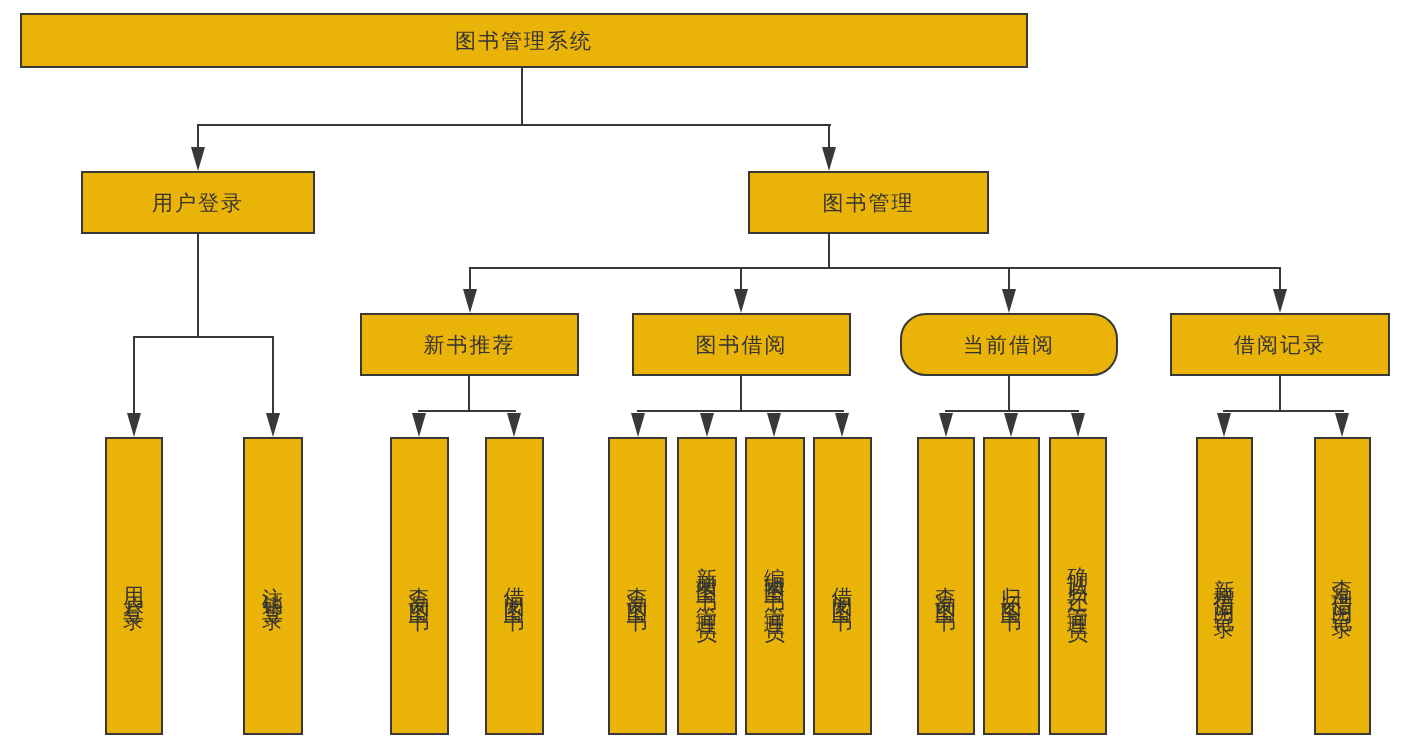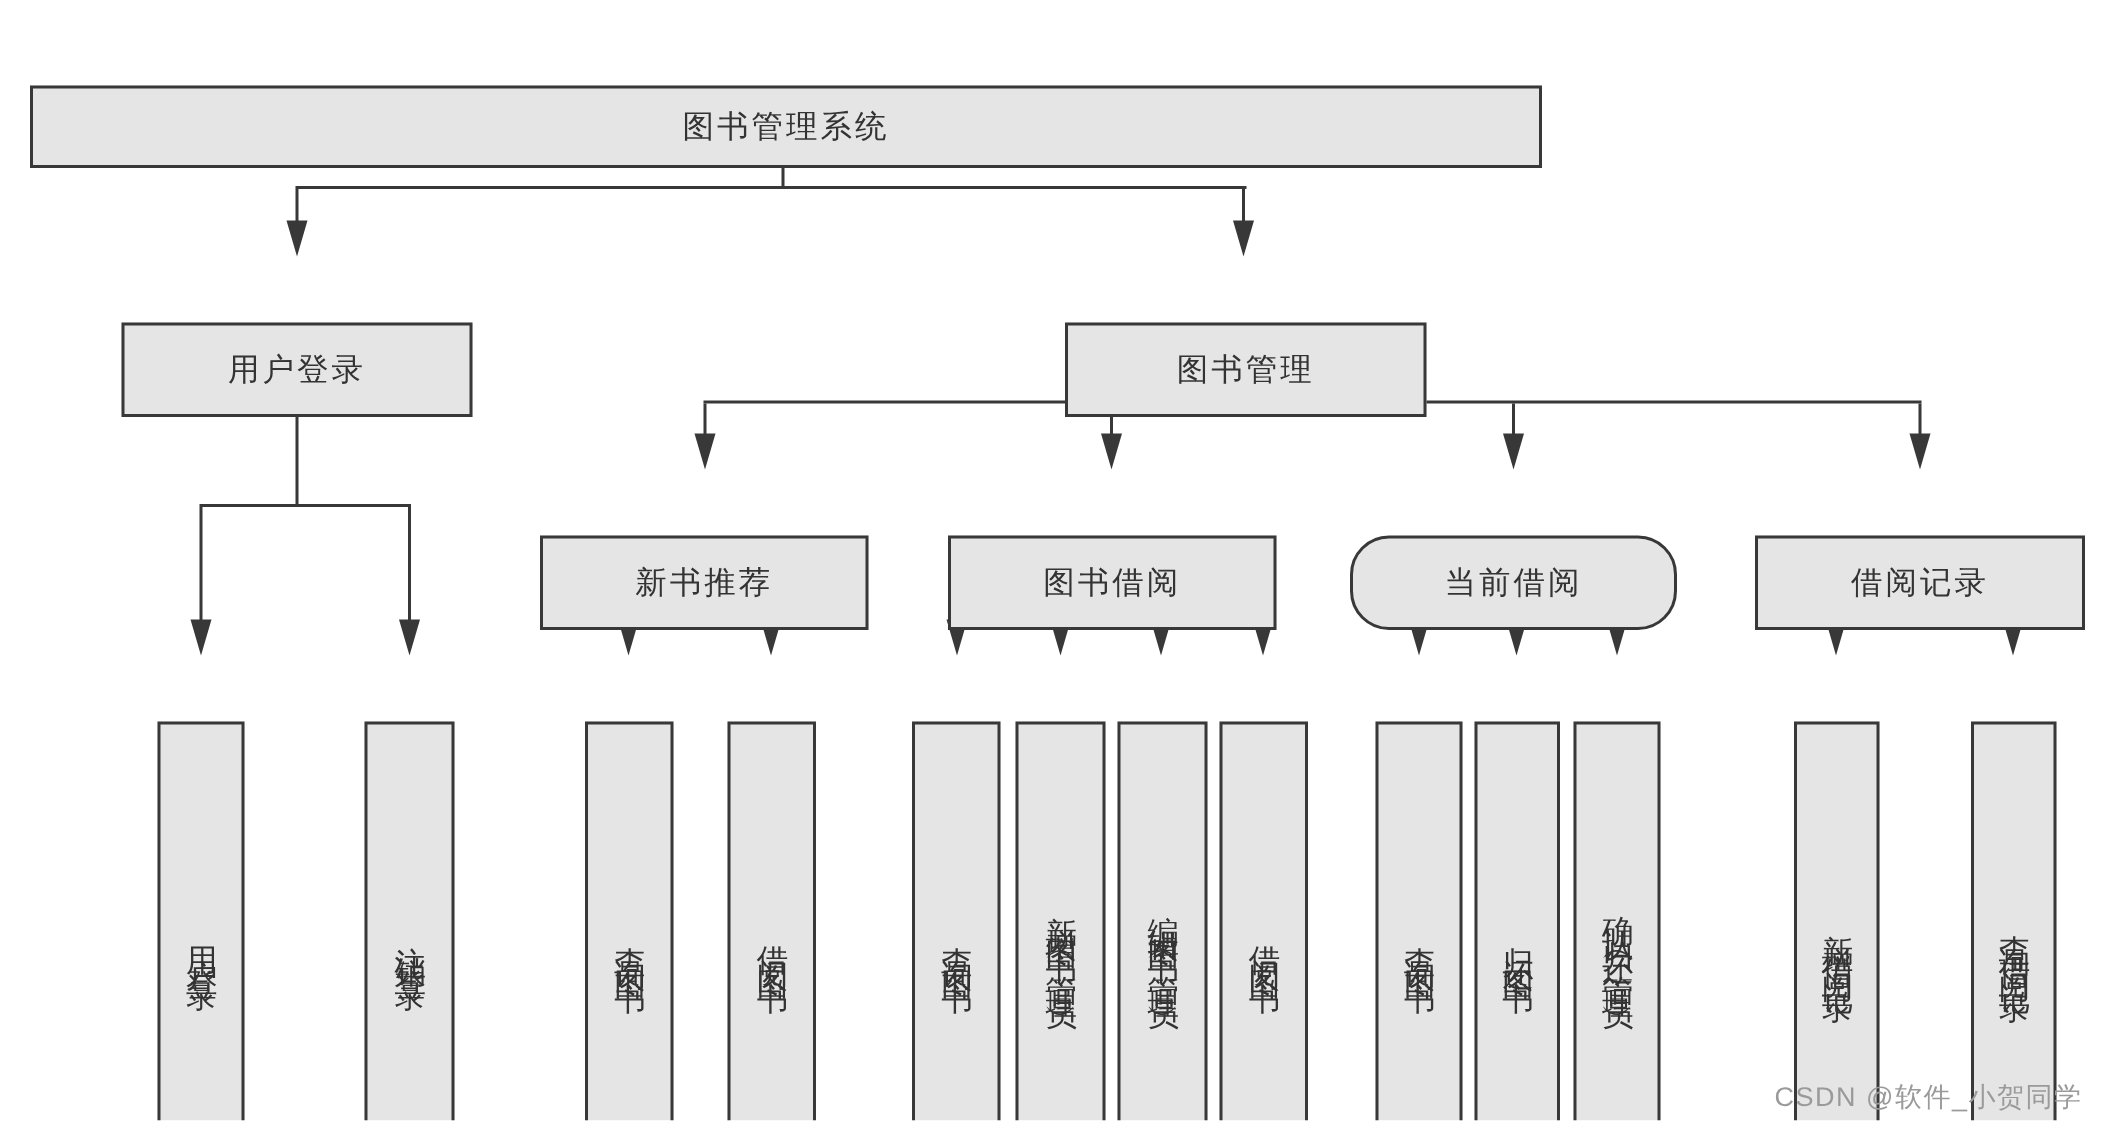--- a/index.html
+++ b/index.html
@@ -12,30 +12,29 @@
     position:relative;
     width:1405px;height:747px;
     background:#ffffff;
     overflow:hidden;
     font-family:"Liberation Sans","DejaVu Sans",sans-serif;
   }
   .node{
     position:absolute;
     box-sizing:border-box;
     border:2px solid var(--line);
-    background:#e5e5e5;
+    background:#eab308;
     color:var(--text);
     display:flex;
     align-items:center;
     justify-content:center;
     font-size:21px;
     letter-spacing:2px;
     text-align:center;
     line-height:1;
-    margin-top:44px;
   }
   .node.vertical{
     writing-mode:vertical-rl;
     text-orientation:mixed;
     letter-spacing:8px;
     font-size:21px;
   }
   .line{
     position:absolute;
     background:var(--line);
@@ -54,21 +53,20 @@
     letter-spacing:1px;
     color:var(--wm);
     white-space:nowrap;
     z-index:5;
   }
 </style>
 </head>
 <body>
 
 <div id="canvas">
-  <div class="watermark">CSDN @软件_小贺同学</div>
 <div class="line" style="left: 521px; top: 68px; width: 2px; height: 58px;"></div>
     <div class="line" style="left: 197px; top: 124px; width: 634px; height: 2px;"></div>
     <div class="line" style="left: 197px; top: 126px; width: 2px; height: 23px;"></div>
     <div class="line" style="left: 828px; top: 126px; width: 2px; height: 23px;"></div>
     <div class="line" style="left: 197px; top: 234px; width: 2px; height: 103px;"></div>
     <div class="line" style="left: 133px; top: 336px; width: 141px; height: 2px;"></div>
     <div class="line" style="left: 133px; top: 338px; width: 2px; height: 76px;"></div>
     <div class="line" style="left: 272px; top: 338px; width: 2px; height: 76px;"></div>
     <div class="line" style="left: 828px; top: 234px; width: 2px; height: 34px;"></div>
     <div class="line" style="left: 469px; top: 267px; width: 812px; height: 2px;"></div>
@@ -98,21 +96,21 @@
     <div class="arrow" style="left: 700px; top: 413px;"></div>
     <div class="arrow" style="left: 767px; top: 413px;"></div>
     <div class="arrow" style="left: 835px; top: 413px;"></div>
     <div class="arrow" style="left: 939px; top: 413px;"></div>
     <div class="arrow" style="left: 1004px; top: 413px;"></div>
     <div class="arrow" style="left: 1071px; top: 413px;"></div>
     <div class="arrow" style="left: 1217px; top: 413px;"></div>
     <div class="arrow" style="left: 1335px; top: 413px;"></div>
     <div class="node" style="left: 20px; top: 13px; width: 1008px; height: 55px;">图书管理系统</div>
     <div class="node" style="left: 81px; top: 171px; width: 234px; height: 63px;">用户登录</div>
-    <div class="node" style="left: 710px; top: 171px; width: 241px; height: 63px;">图书管理</div>
+    <div class="node" style="left: 748px; top: 171px; width: 241px; height: 63px;">图书管理</div>
     <div class="node" style="left: 360px; top: 313px; width: 219px; height: 63px;">新书推荐</div>
     <div class="node" style="left: 632px; top: 313px; width: 219px; height: 63px;">图书借阅</div>
     <div class="node" style="left: 900px; top: 313px; width: 218px; height: 63px; border-radius: 26px;">当前借阅</div>
     <div class="node" style="left: 1170px; top: 313px; width: 220px; height: 63px;">借阅记录</div>
     <div class="node vertical" style="left: 105px; top: 437px; width: 58px; height: 298px;">用户登录</div>
     <div class="node vertical" style="left: 243px; top: 437px; width: 60px; height: 298px;">注销登录</div>
     <div class="node vertical" style="left: 390px; top: 437px; width: 59px; height: 298px;">查询图书</div>
     <div class="node vertical" style="left: 485px; top: 437px; width: 59px; height: 298px;">借阅图书</div>
     <div class="node vertical" style="left: 608px; top: 437px; width: 59px; height: 298px;">查询图书</div>
     <div class="node vertical" style="left: 677px; top: 437px; width: 60px; height: 298px;">新增图书（管理员）</div>

